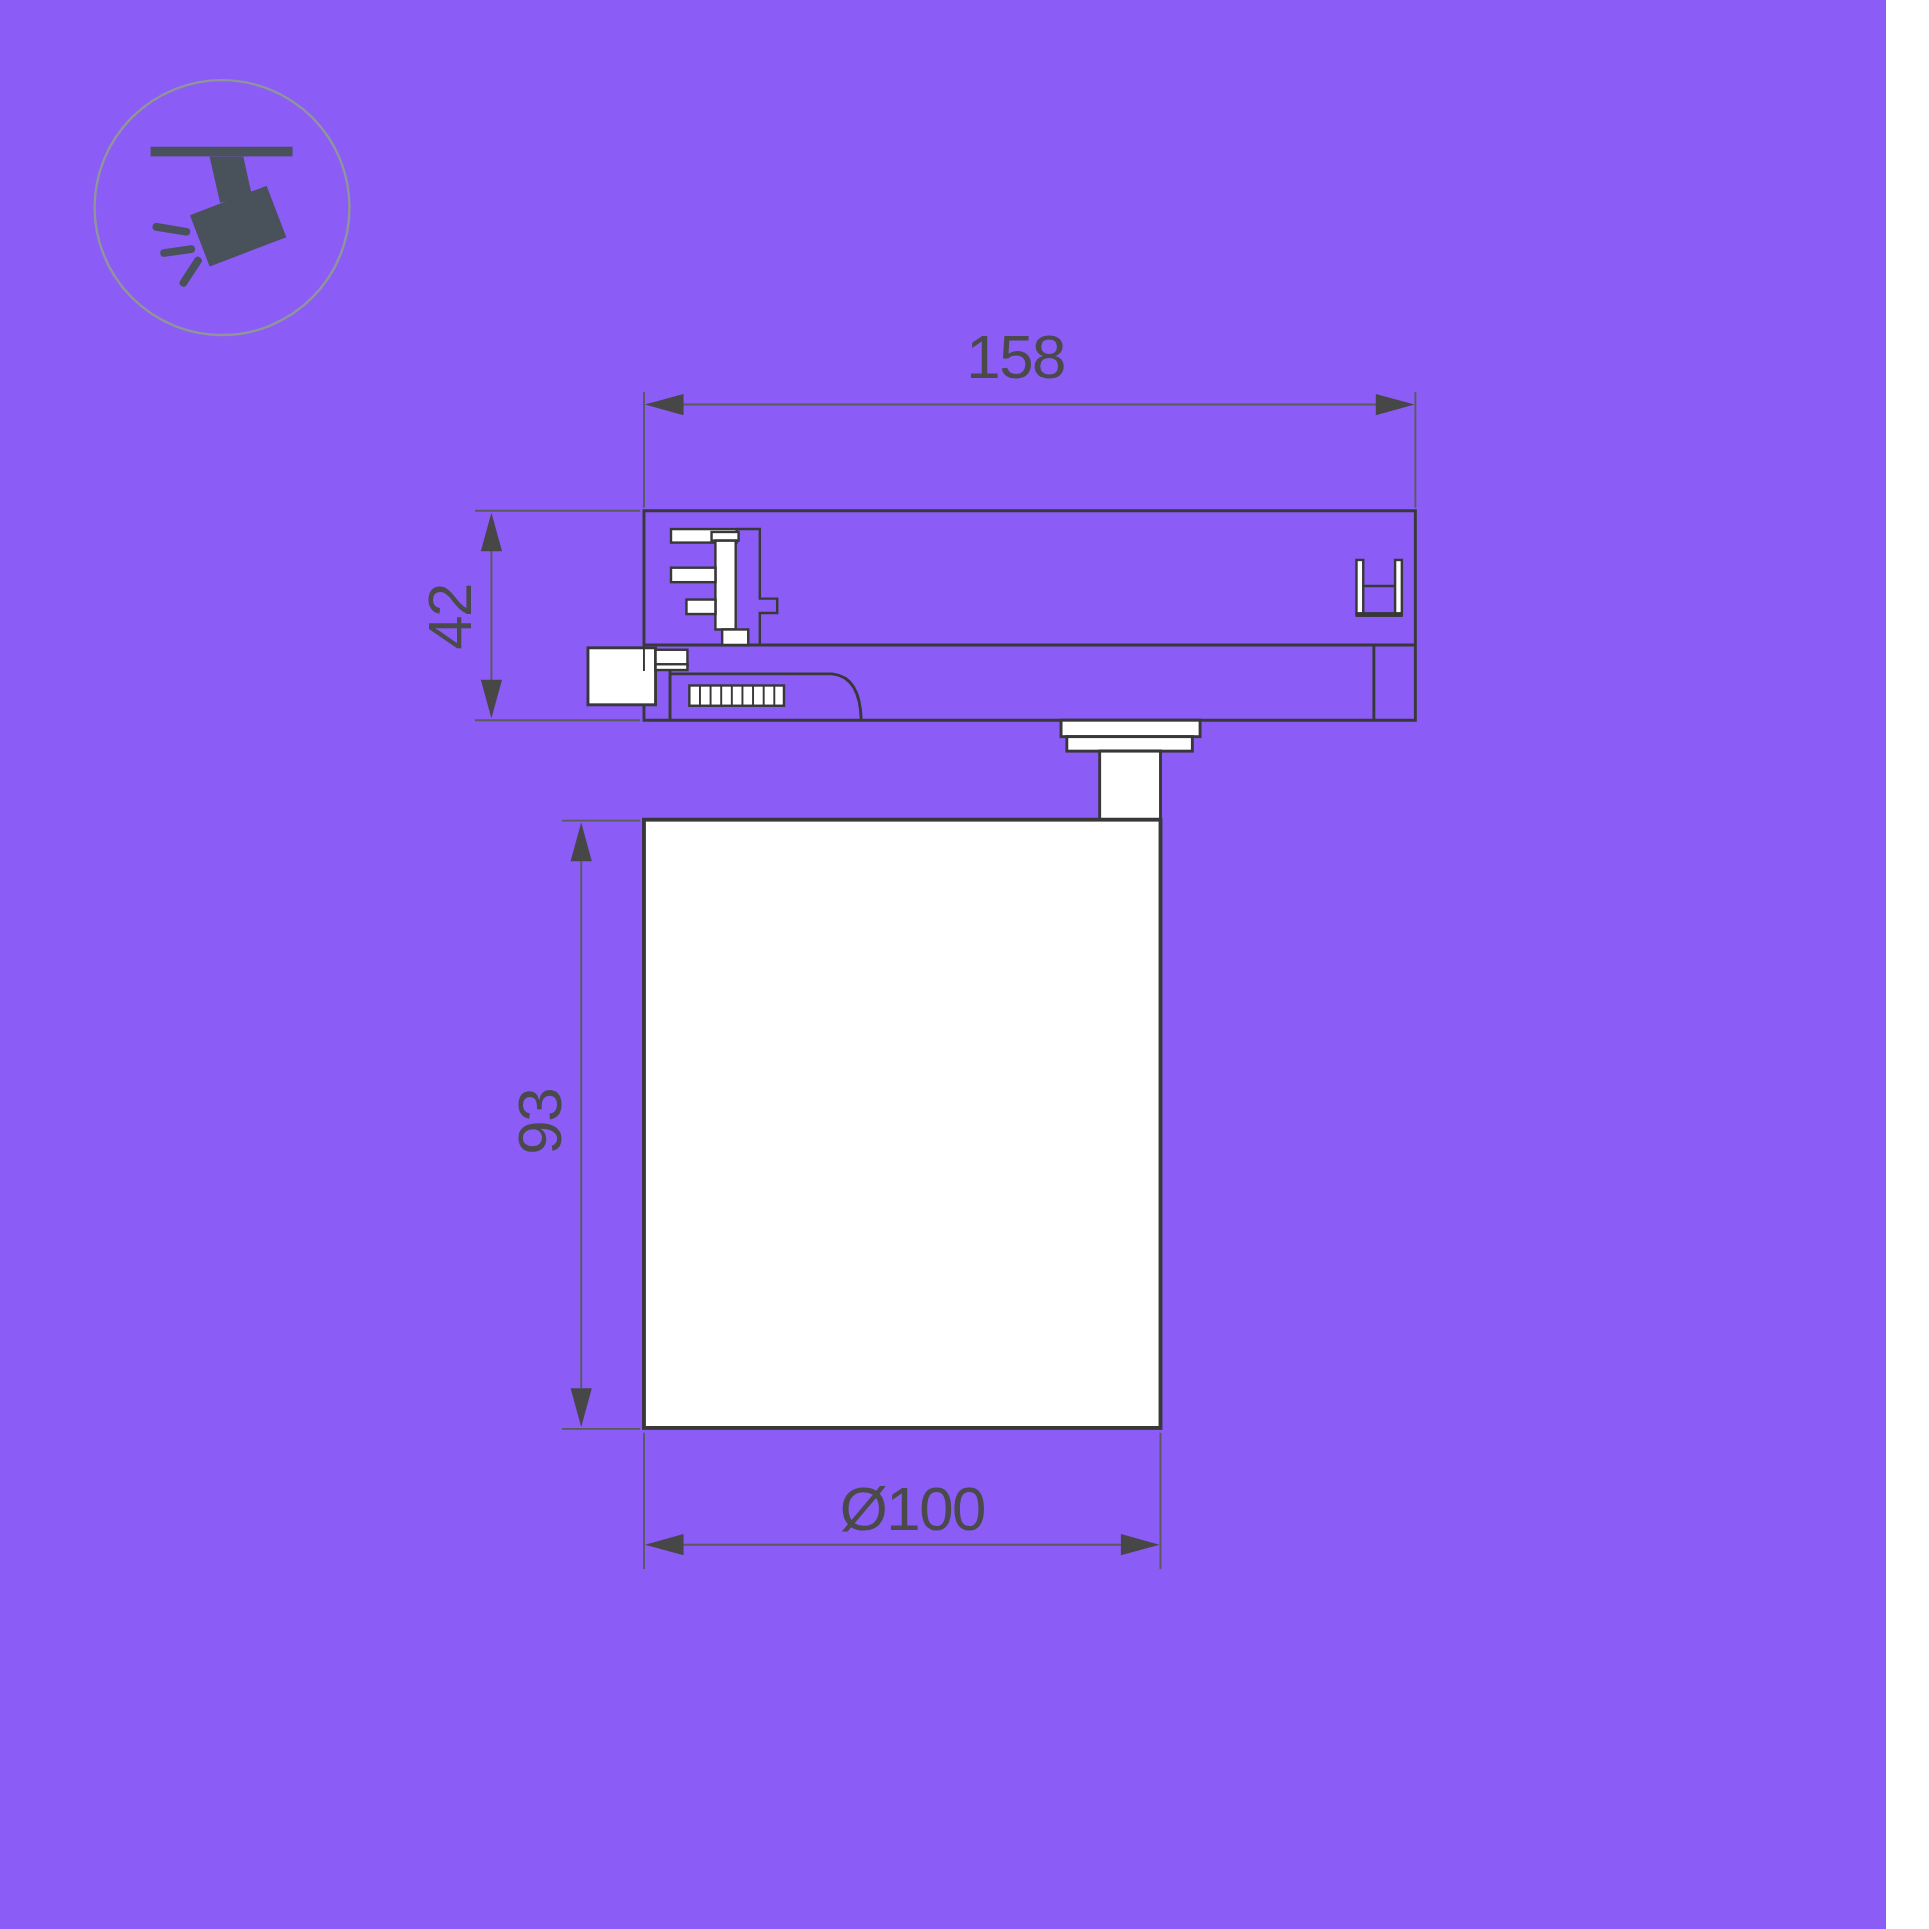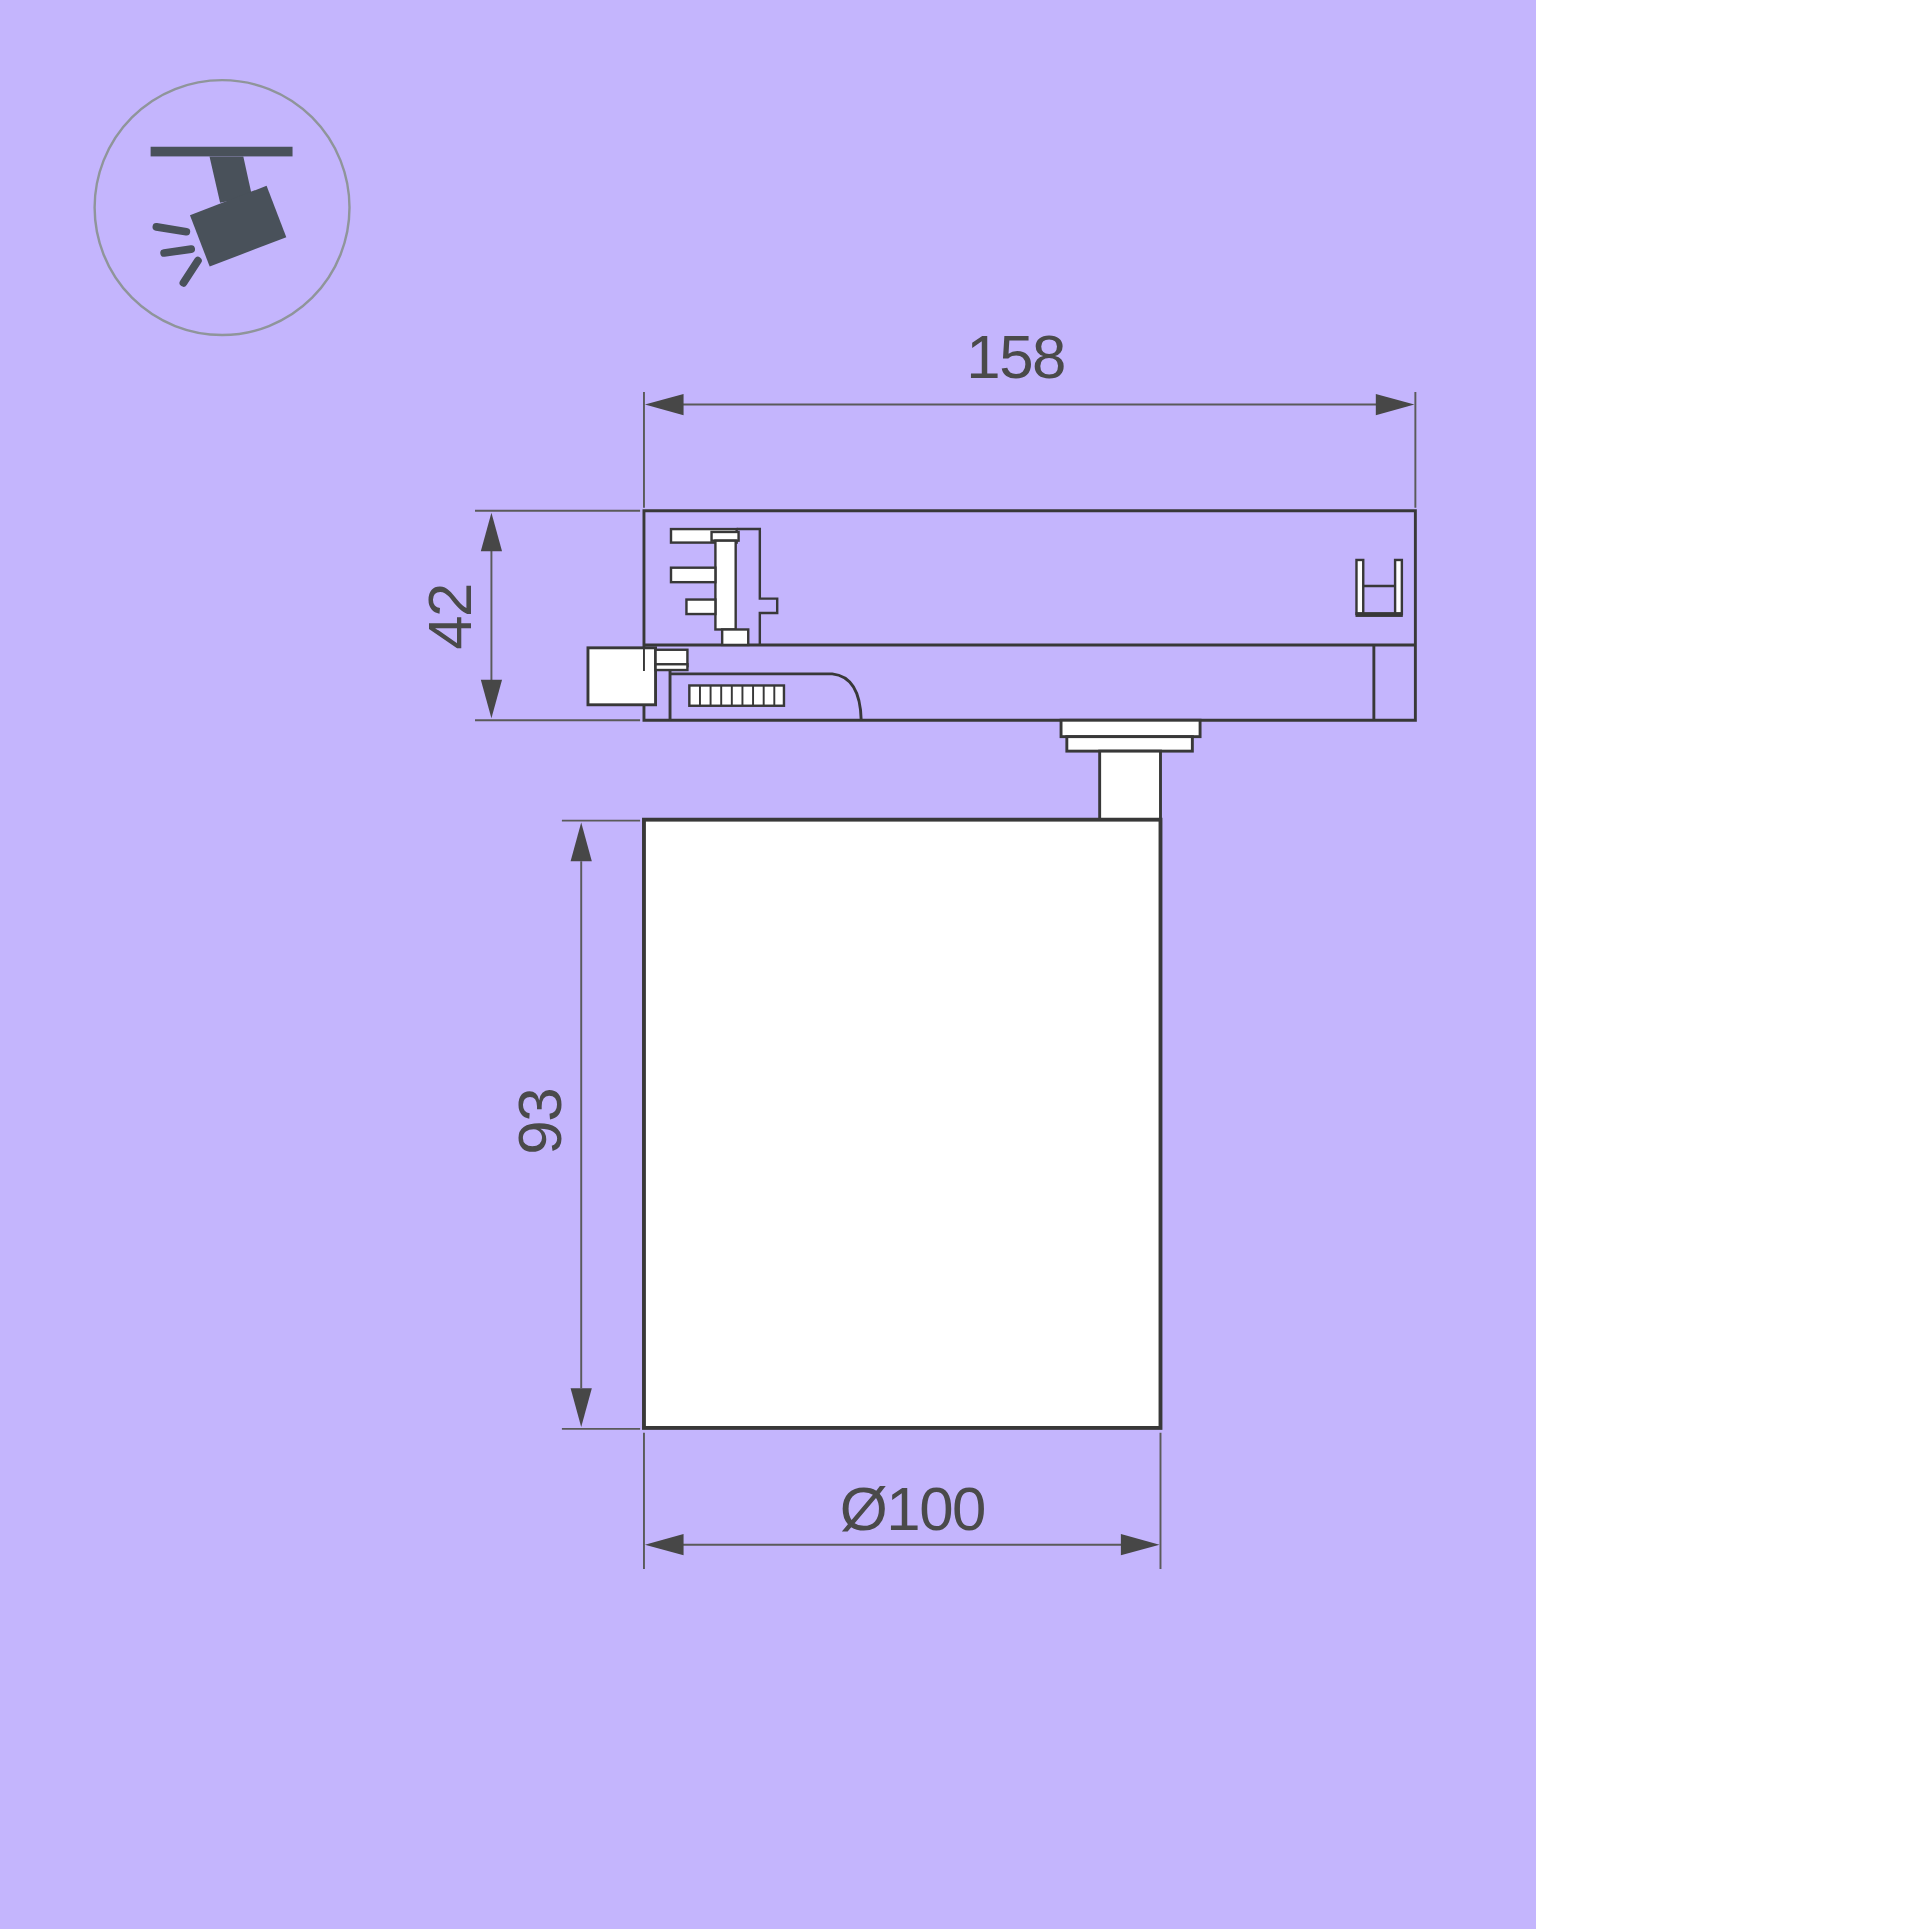--- a/index.html
+++ b/index.html
@@ -1,16 +1,16 @@
 <!DOCTYPE html>
 <html><head>
 <meta charset="utf-8">
 <style>
   html,body{margin:0;padding:0;background:#ffffff;}
-  .canvas{position:relative;width:1536px;height:1929px;background:#c4b5fd;overflow:hidden;}
+  .canvas{position:relative;width:1886px;height:1929px;background:#8b5cf6;overflow:hidden;}
   svg{display:block;}
   .dim-text{
     font-family:"Liberation Sans", sans-serif;
     font-size:64px;
     letter-spacing:-1.5px;
     fill:#4a4a4a;
   }
 </style>
 </head>
 <body>

